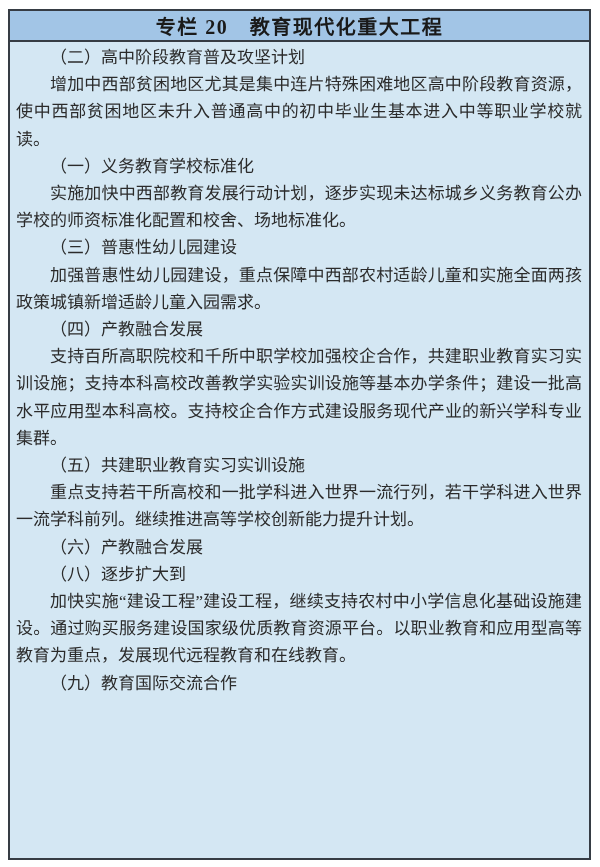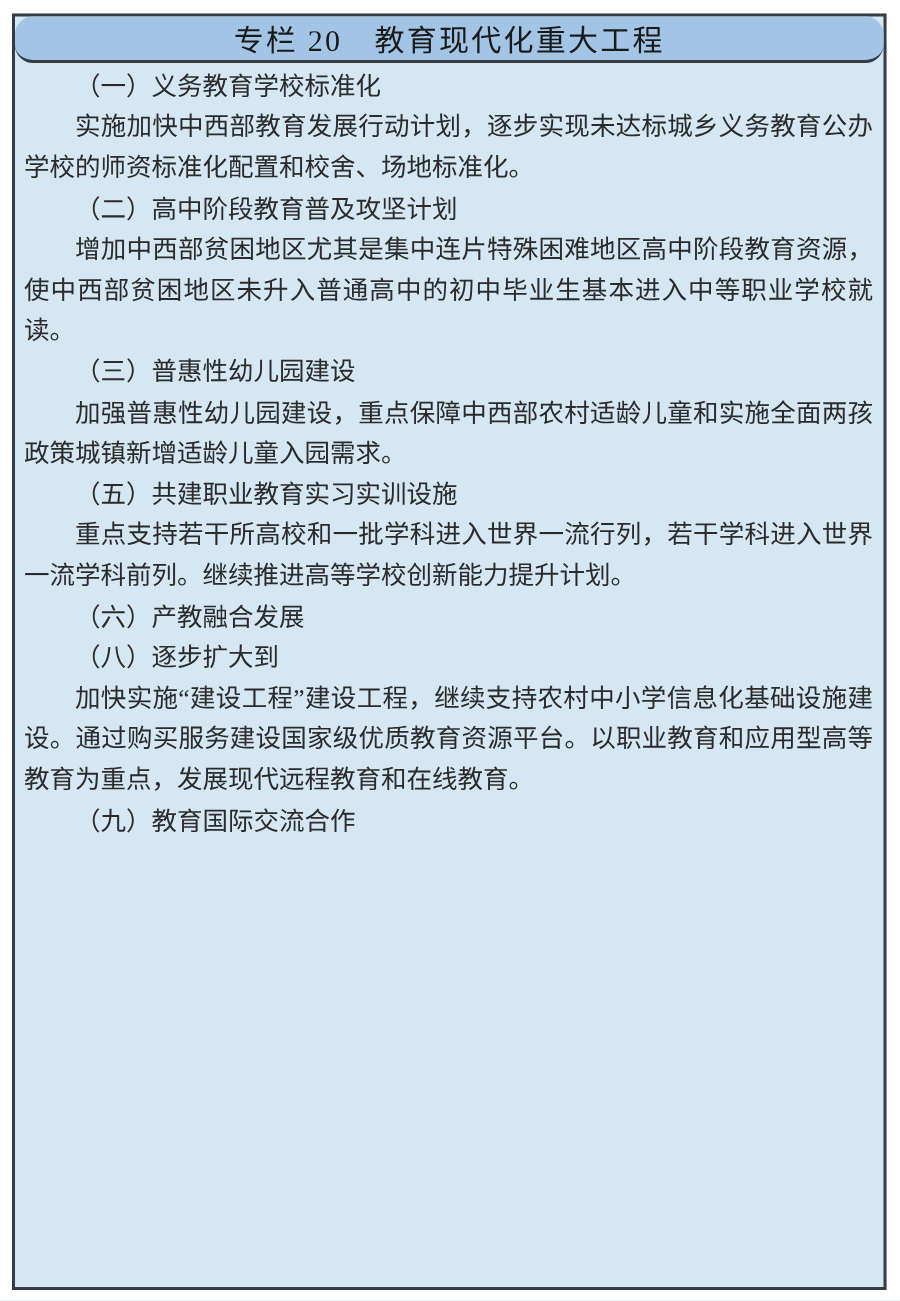--- a/index.html
+++ b/index.html
@@ -27,24 +27,23 @@
   }
   .panel-header{
     box-sizing:border-box;
     height:31px;
     background:var(--header-bg);
     border-bottom:2px solid var(--border);
     display:flex;
     align-items:center;
     justify-content:center;
     font-size:20px;
-    font-weight:normal;
+    font-weight:bold;
     letter-spacing:1.5px;
     color:#1a1a1a;
-    border-radius:12px;
   }
   .panel-body{
     box-sizing:border-box;
     padding:2px 7px 0 6px;
     font-size:17px;
     line-height:27.2px;
     text-align:justify;
   }
   .section-heading{
     text-indent:2em;
@@ -55,34 +54,38 @@
     text-indent:2em;
   }
 </style>
 </head>
 <body>
 
 <div class="panel">
   <div class="panel-header">专栏 20　教育现代化重大工程</div>
   <div class="panel-body" id="sections">
   <div class="section">
-    <div class="section-heading">（一）义务教育学校标准化</div>
-  <p class="section-paragraph">实施加快中西部教育发展行动计划，逐步实现未达标城乡义务教育公办学校的师资标准化配置和校舍、场地标准化。</p>
+    <div class="section-heading">（二）高中阶段教育普及攻坚计划</div>
+  <p class="section-paragraph">增加中西部贫困地区尤其是集中连片特殊困难地区高中阶段教育资源，使中西部贫困地区未升入普通高中的初中毕业生基本进入中等职业学校就读。</p>
       </div>
 
   <div class="section">
-    <div class="section-heading">（二）高中阶段教育普及攻坚计划</div>
-  <p class="section-paragraph">增加中西部贫困地区尤其是集中连片特殊困难地区高中阶段教育资源，使中西部贫困地区未升入普通高中的初中毕业生基本进入中等职业学校就读。</p>
+    <div class="section-heading">（一）义务教育学校标准化</div>
+  <p class="section-paragraph">实施加快中西部教育发展行动计划，逐步实现未达标城乡义务教育公办学校的师资标准化配置和校舍、场地标准化。</p>
       </div>
 
   <div class="section">
     <div class="section-heading">（三）普惠性幼儿园建设</div>
   <p class="section-paragraph">加强普惠性幼儿园建设，重点保障中西部农村适龄儿童和实施全面两孩政策城镇新增适龄儿童入园需求。</p>
       </div>
 
+  <div class="section">
+    <div class="section-heading">（四）产教融合发展</div>
+  <p class="section-paragraph">支持百所高职院校和千所中职学校加强校企合作，共建职业教育实习实训设施；支持本科高校改善教学实验实训设施等基本办学条件；建设一批高水平应用型本科高校。支持校企合作方式建设服务现代产业的新兴学科专业集群。</p>
+      </div>
 
   <div class="section">
     <div class="section-heading">（五）共建职业教育实习实训设施</div>
   <p class="section-paragraph">重点支持若干所高校和一批学科进入世界一流行列，若干学科进入世界一流学科前列。继续推进高等学校创新能力提升计划。</p>
       </div>
 
   <div class="section">
     <div class="section-heading">（六）产教融合发展</div>
       </div>
 

